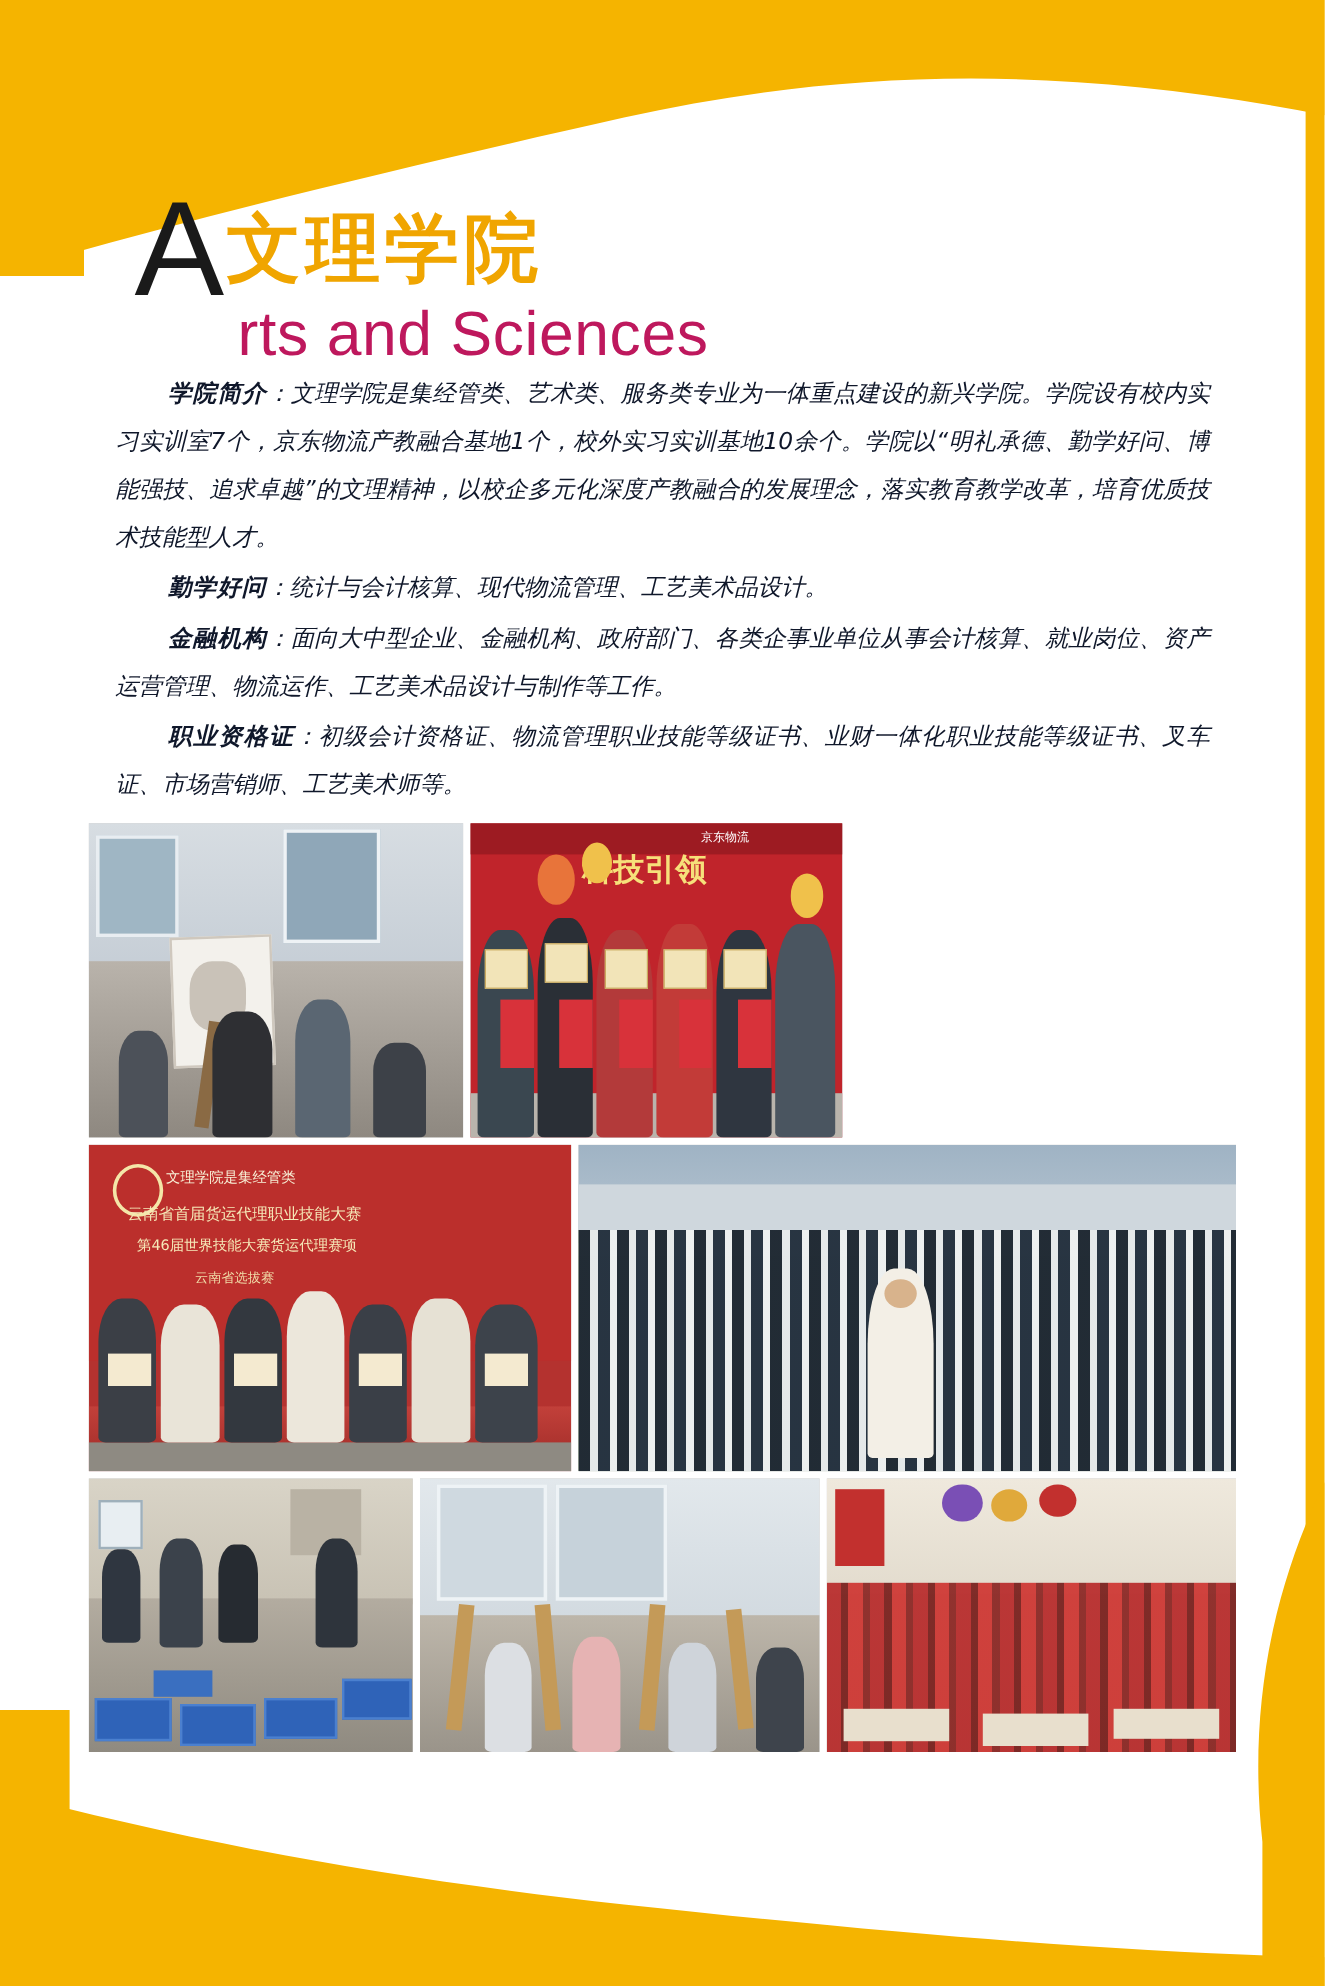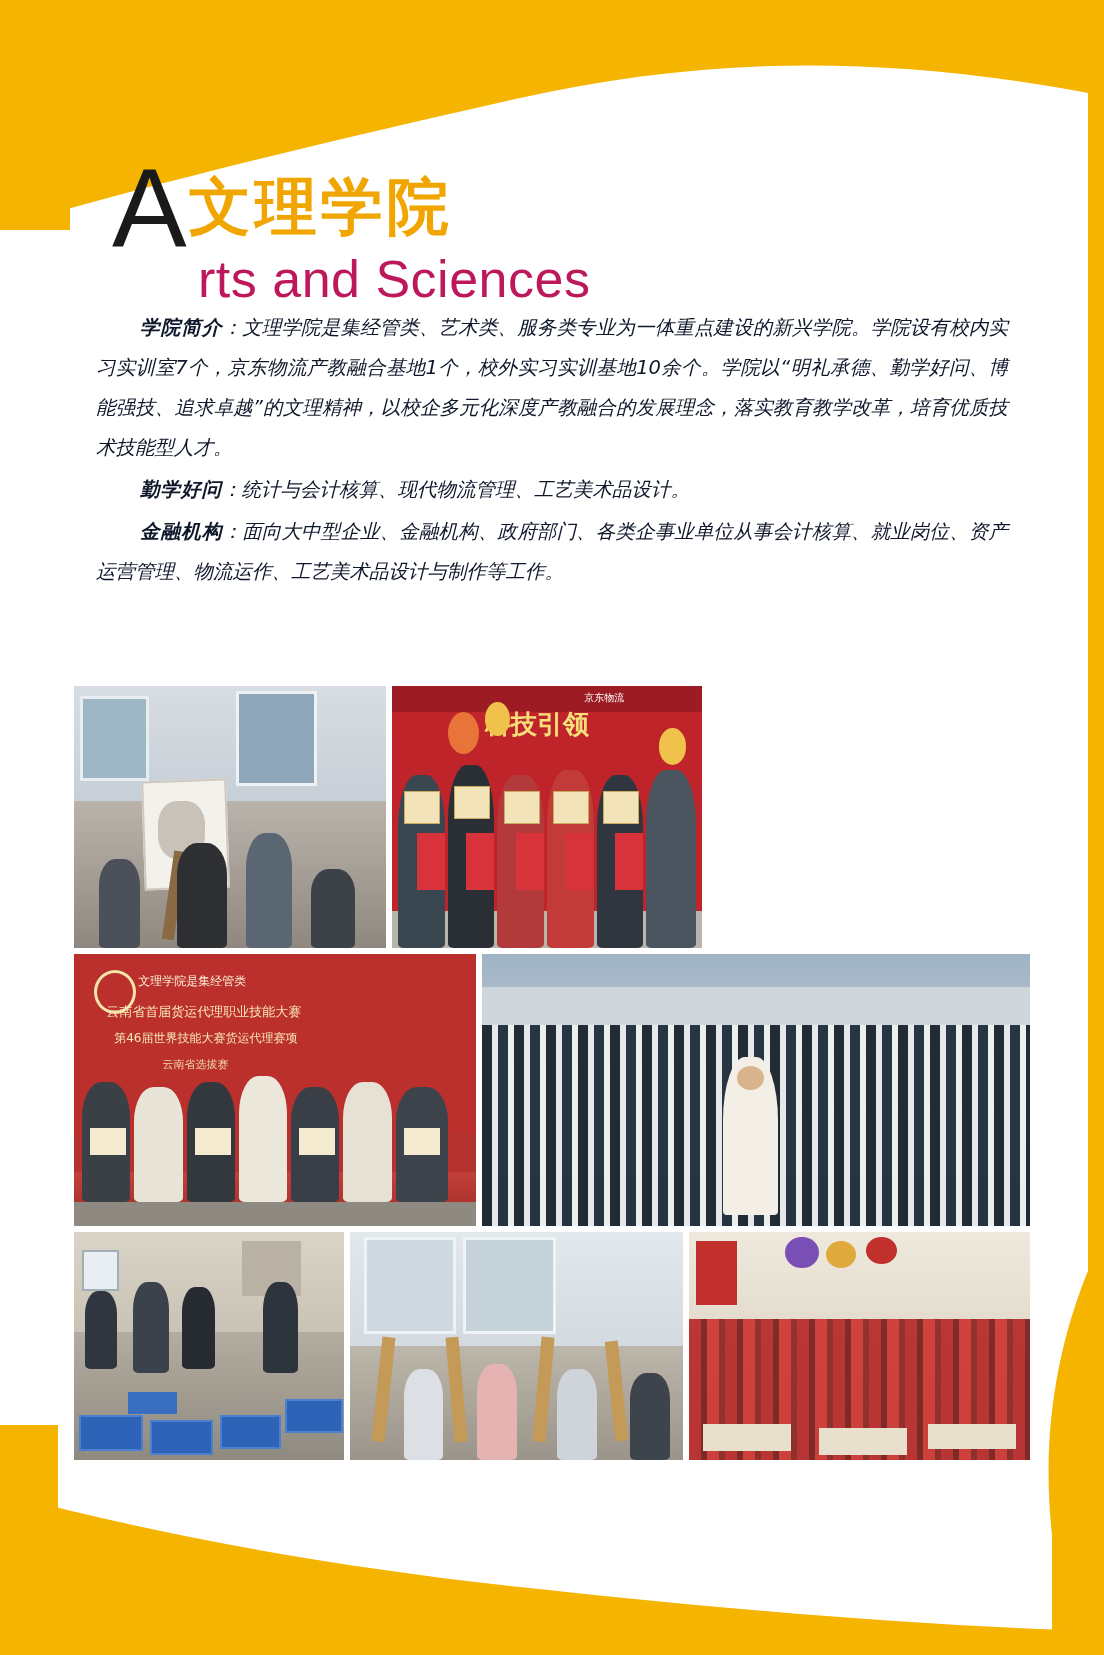--- a/index.html
+++ b/index.html
@@ -194,20 +194,23 @@
     </div>
 
     <div class="para para-wrap">
       <span class="lead">勤学好问</span><span>：</span><span>统计与会计核算、现代物流管理、工艺美术品设计。</span>
     </div>
 
     <div class="para para-wrap">
       <span class="lead">金融机构</span><span>：</span><span>面向大中型企业、金融机构、政府部门、各类企事业单位从事会计核算、就业岗位、资产运营管理、物流运作、工艺美术品设计与制作等工作。</span>
     </div>
 
+    <div class="para para-wrap">
+      <span class="lead">职业资格证</span><span>：</span><span>初级会计资格证、物流管理职业技能等级证书、业财一体化职业技能等级证书、叉车证、市场营销师、工艺美术师等。</span>
+    </div>
 
   </div>
 
   <div class="collage">
 
     <div class="row r1">
 
 
       <div class="cell c2">
         <div class="ph">

